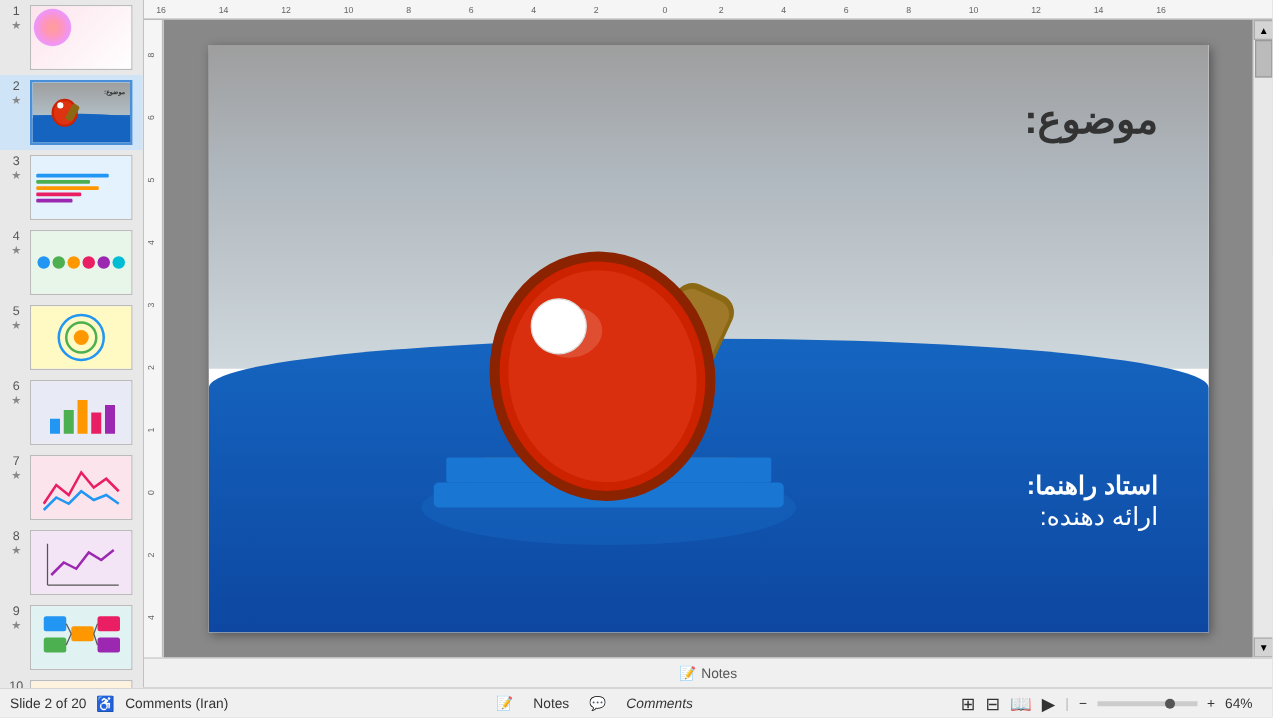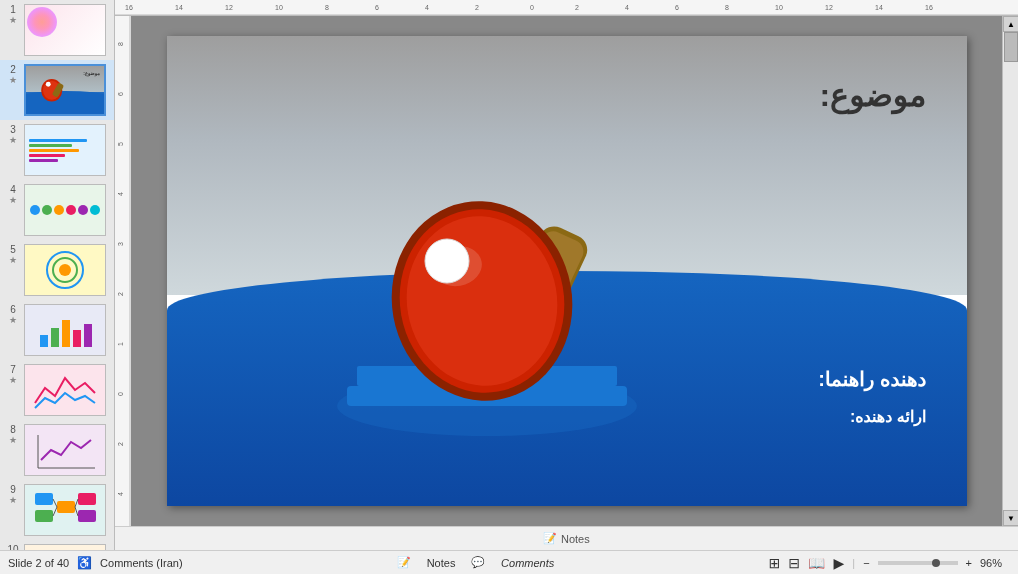--- a/index.html
+++ b/index.html
@@ -196,24 +196,24 @@
       right: 40px;
       text-align: right;
       direction: rtl;
     }
     .slide-bottom-text .line1 {
       font-size: 20px;
       color: #fff;
       font-weight: bold;
     }
     .slide-bottom-text .line2 {
-      font-size: 16px;
+      font-size: 20px;
       color: #fff;
-      font-weight: bold;
-      margin-top: 16px;
+      font-weight: normal;
+      margin-top: 0;
     }
 
     
     .paddle-container {
       position: absolute;
       left: 160px;
       bottom: 60px;
       width: 320px;
       height: 300px;
     }
@@ -556,21 +556,21 @@
               <ellipse cx="130" cy="120" rx="25" ry="20" fill="white" opacity="0.15" transform="rotate(-10 130 120)"></ellipse>
 
               <circle cx="120" cy="115" r="22" fill="white"></circle>
               <circle cx="120" cy="115" r="22" fill="none" stroke="#ddd" stroke-width="1"></circle>
 
               <ellipse cx="113" cy="108" rx="8" ry="6" fill="white" opacity="0.6"></ellipse>
             </svg>
           </div>
 
           <div class="slide-bottom-text">
-            <div class="line1">دهنده راهنما:</div>
+            <div class="line1">استاد راهنما:</div>
             <div class="line2">ارائه دهنده:</div>
           </div>
         </div>
       </div>
 
       <div class="right-scroll">
         <div class="scroll-btn">▲</div>
         <div class="scroll-track">
           <div class="scroll-thumb"></div>
         </div>
@@ -580,36 +580,36 @@
 
     <div class="notes-bar">
       <span>📝</span>
       <span>Notes</span>
     </div>
   </div>
 </div>
 
 <div class="status-bar">
   <div class="status-left">
-    <span>Slide 2 of 40</span>
+    <span>Slide 2 of 20</span>
     <span style="font-size:12px;">♿</span>
     <span>Comments (Iran)</span>
   </div>
   <div class="status-center">
     <span style="cursor:pointer;">📝</span>
     <span style="cursor:pointer;">Notes</span>
     <span style="cursor:pointer;">💬</span>
     <span style="cursor:pointer;font-style:italic;">Comments</span>
   </div>
   <div class="status-right">
     <span style="cursor:pointer;font-size:14px;">⊞</span>
     <span style="cursor:pointer;font-size:14px;">⊟</span>
     <span style="cursor:pointer;font-size:14px;">📖</span>
     <span style="cursor:pointer;font-size:14px;">▶</span>
     <span style="color:#bbb;">|</span>
     <span style="cursor:pointer;">−</span>
     <div class="zoom-slider">
       <div class="zoom-slider-thumb"></div>
     </div>
     <span style="cursor:pointer;">+</span>
-    <span style="cursor:pointer;min-width:30px;">96%</span>
+    <span style="cursor:pointer;min-width:30px;">64%</span>
   </div>
 </div>
 
 </body></html>

